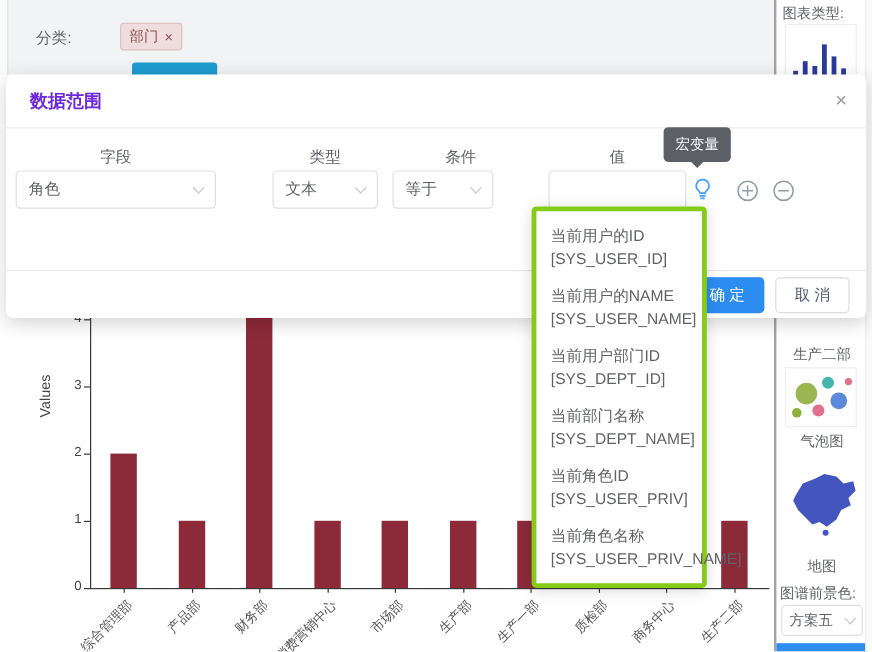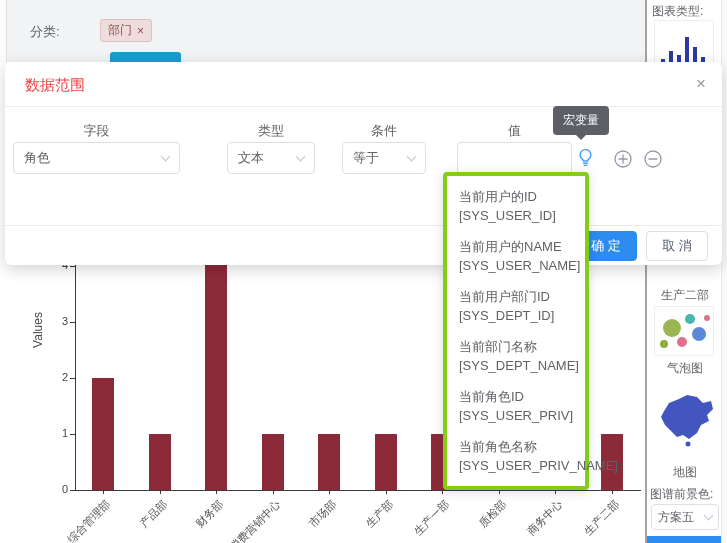--- a/index.html
+++ b/index.html
@@ -35,21 +35,21 @@
   .xtick{position:absolute;width:0;height:0}
   .xtick span{position:absolute;right:0;top:0;white-space:nowrap;transform:rotate(-45deg);
        transform-origin:top right;font-size:11px;color:#555}
   .ylabel{position:absolute;left:-4px;top:173px;width:84px;text-align:center;transform:rotate(-90deg);
        font-size:12px;color:#444}
 
   
   .dialog{position:absolute;left:5px;top:62px;width:717px;height:203px;background:#fff;border-radius:6px;
        box-shadow:0 4px 16px rgba(0,0,0,.18);z-index:10}
   .dlg-header{position:absolute;left:0;top:0;width:100%;height:45px;border-bottom:1px solid #ececec}
-  .dlg-title{position:absolute;left:20px;top:0;line-height:45px;font-size:15px;font-weight:normal;color:#ef4444}
+  .dlg-title{position:absolute;left:20px;top:0;line-height:45px;font-size:15px;font-weight:bold;color:#6d28d9}
   .dlg-close{position:absolute;right:16px;top:13px;font-size:17px;color:#999;cursor:pointer;line-height:1}
   .col-label{position:absolute;top:60px;text-align:center;color:#606266}
   .el-select,.el-input{position:absolute;top:80px;height:32px;border:1px solid #dcdfe6;border-radius:4px;background:#fff;
        font-size:13px;color:#606266}
   .el-select{display:flex;align-items:center;justify-content:space-between;padding:14px 10px;cursor:pointer}
   .caret{width:7px;height:7px;border-right:1.5px solid #c0c4cc;border-bottom:1.5px solid #c0c4cc;
        transform:rotate(45deg);margin-top:-3px;flex:none}
   .el-input{padding:0 8px;outline:none}
   .icon-btn{position:absolute;cursor:pointer;line-height:0}
   .dlg-footer{position:absolute;left:0;top:163px;width:100%;height:40px;border-top:1px solid #e8eaec}
@@ -209,21 +209,21 @@
   <div class="col-label" style="left:452px;width:115px">值</div>
 
   <div class="el-select" style="left:8px;width:167px">
     <span>角色</span>
     <span class="caret"></span>
   </div>
   <div class="el-select" style="left:222px;width:88px">
     <span>文本</span>
     <span class="caret"></span>
   </div>
-  <div class="el-select" style="left:337px;width:84px">
+  <div class="el-select" style="left:322px;width:84px">
     <span>等于</span>
     <span class="caret"></span>
   </div>
   <input class="el-input" style="left: 452px; width: 115px;" value="">
 
   <span class="icon-btn" style="left:570px;top:85px">
     <svg width="21" height="21" viewBox="0 0 24 24">
       <path d="M12 3a6 6 0 0 0-3.6 10.8c.7.5 1.1 1.3 1.1 2.2h5c0-.9.4-1.7 1.1-2.2A6 6 0 0 0 12 3z" fill="none" stroke="#409eff" stroke-width="1.6"></path>
       <path d="M9.8 18.6h4.4 M10.6 21h2.8" stroke="#409eff" stroke-width="1.6" stroke-linecap="round"></path>
     </svg>

